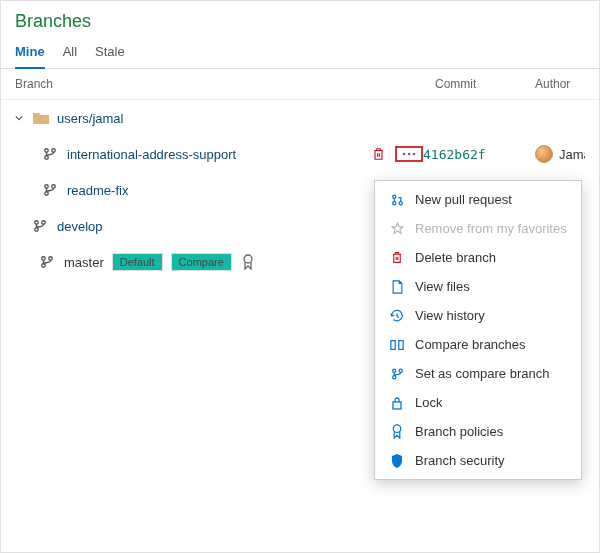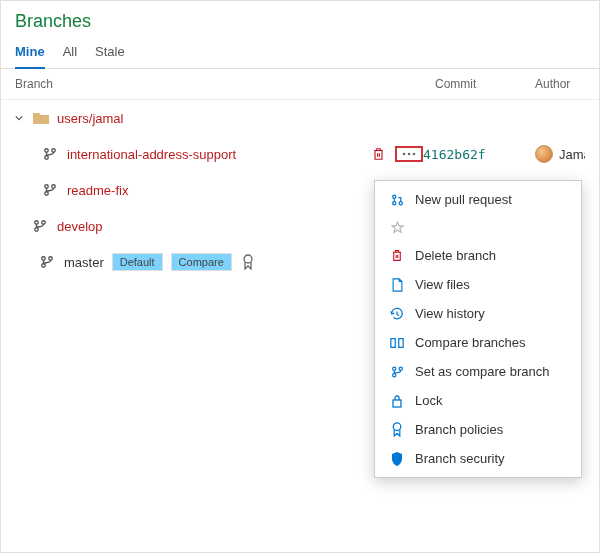--- a/index.html
+++ b/index.html
@@ -11,22 +11,22 @@
   .columns { display: flex; font-size: 12px; color: #666; padding: 8px 14px; border-bottom: 1px solid #eee; }
   .col-branch { flex: 1; }
   .col-commit { width: 100px; }
   .col-author { width: 50px; text-align: left; }
   .rows { font-size: 13px; }
   .row { display: flex; align-items: center; padding: 8px 14px; height: 36px; }
   .indent1 { padding-left: 42px; }
   .chev { width: 12px; color: #555; font-size: 10px; margin-right: 6px; }
   .folder-icon { color: #dcb67a; margin-right: 8px; }
   .branch-icon { color: #555; margin-right: 10px; font-size: 13px; display: inline-flex; }
-  .branch-name { flex: 1; color: #b91c1c; }
-  .badge { font-size: 11px; background: #7dd3fc; border: 1px solid #ddd; padding: 2px 7px; margin-left: 8px; color: #444; }
+  .branch-name { flex: 1; color: #0c4a6e; }
+  .badge { font-size: 11px; background: #14b8a6; border: 1px solid #ddd; padding: 2px 7px; margin-left: 8px; color: #444; }
   .ribbon-icon { margin-left: 10px; color: #666; }
   .row-actions { display: flex; align-items: center; gap: 10px; width: 50px; justify-content: flex-end; }
   .trash { color: #c50f1f; cursor: pointer; }
   .more { color: #666; cursor: pointer; padding: 2px 4px; }
   .more.boxed { border: 2px solid #d13438; padding: 4px; }
   .star { color: #f2c811; }
   .commit-cell { width: 112px; font-family: Consolas, monospace; font-size: 13px; color: #0f766e; }
   .author-cell { width: 50px; display: flex; align-items: center; gap: 6px; overflow: hidden; white-space: nowrap; }
   .avatar { width: 18px; height: 18px; border-radius: 50%; background: radial-gradient(circle at 35% 35%, #f4c38d, #d0701c); border: 1px solid #b96; flex: none; }
   .context-menu { position: absolute; left: 374px; top: 180px; width: 208px; background: #fff; border: 1px solid #ccc; box-shadow: 0 4px 14px rgba(0,0,0,0.2); padding: 4px 0; }
@@ -193,20 +193,21 @@
         </svg>
       </span>
     <span>New pull request</span>
   </div>
   <div class="menu-item disabled">
     <span class="menu-icon gray">
         <svg width="13" height="13" viewBox="0 0 24 24" fill="none" stroke="currentColor" stroke-width="2">
           <path d="M12 2 L15 9 L22 9 L16.5 13.5 L18.5 21 L12 16.5 L5.5 21 L7.5 13.5 L2 9 L9 9 Z"></path>
         </svg>
       </span>
+    <span>Remove from my favorites</span>
   </div>
   <div class="menu-item">
     <span class="menu-icon red">
         <svg width="12" height="13" viewBox="0 0 14 16" fill="none" stroke="currentColor" stroke-width="1.3">
           <path d="M2 4 H12 M5 4 V2 H9 V4 M3 4 V14 H11 V4 M6 7 V11 M8 7 V11"></path>
         </svg>
       </span>
     <span>Delete branch</span>
   </div>
   <div class="menu-item">

